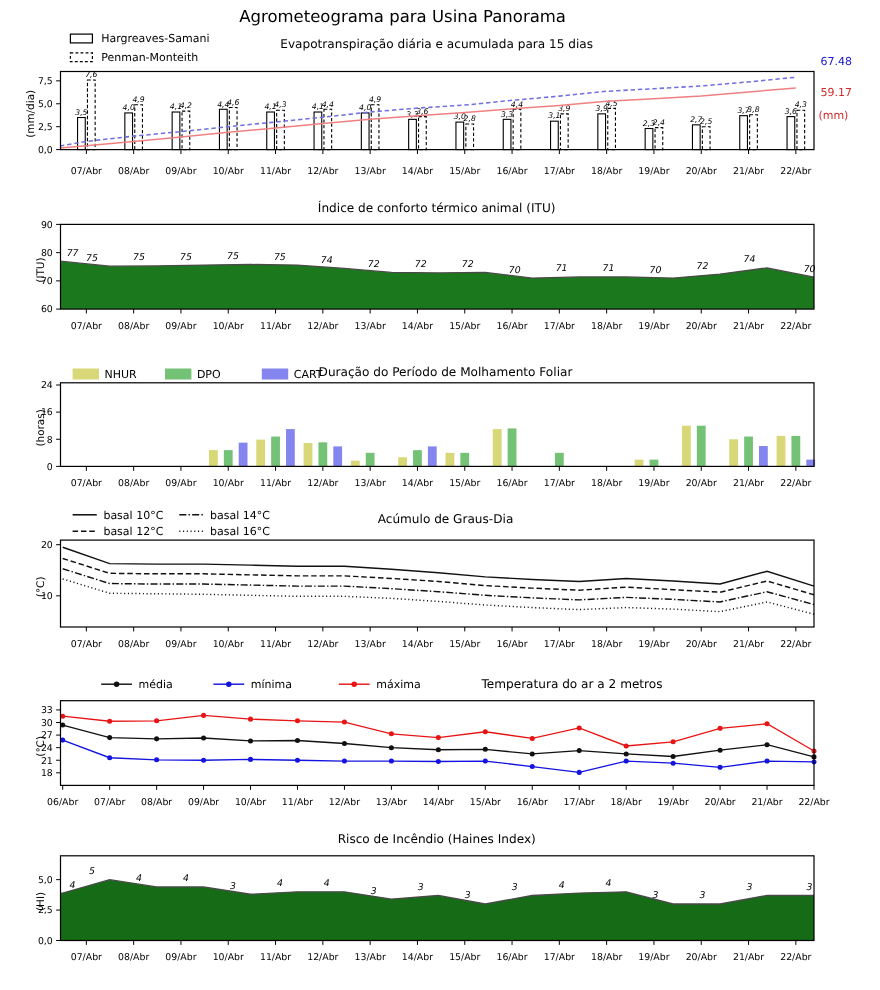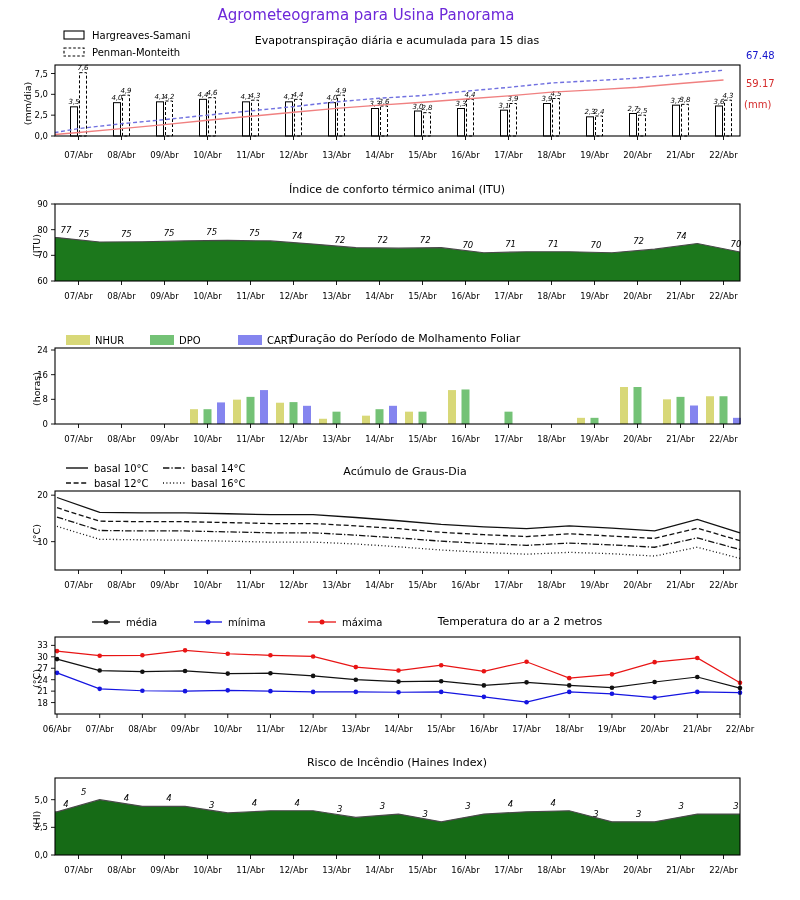--- a/index.html
+++ b/index.html
@@ -1,19 +1,19 @@
 <!DOCTYPE html>
 <html><head>
 <meta charset="utf-8">
 <style>
   html,body{margin:0;padding:0;background:#ffffff;}
   #stage{position:relative;width:800px;height:900px;background:#ffffff;overflow:hidden;
          font-family:"DejaVu Sans","Liberation Sans",sans-serif;}
   #page-title{position:absolute;top:6px;left:0;width:732px;text-align:center;
-              font-size:15px;color:#6d28d9;}
+              font-size:15px;color:#000000;}
   svg text{font-family:"DejaVu Sans","Liberation Sans",sans-serif;}
 </style>
 </head>
 <body>
 
 <div id="stage">
   <div id="page-title">Agrometeograma para Usina Panorama</div>
   <svg id="charts" width="800" height="900" viewBox="0 0 800 900">
       <g>
         <rect x="70.5" y="106.83333333333333" width="7" height="29.16666666666667" fill="#fff" stroke="#000" stroke-width="1"></rect>

